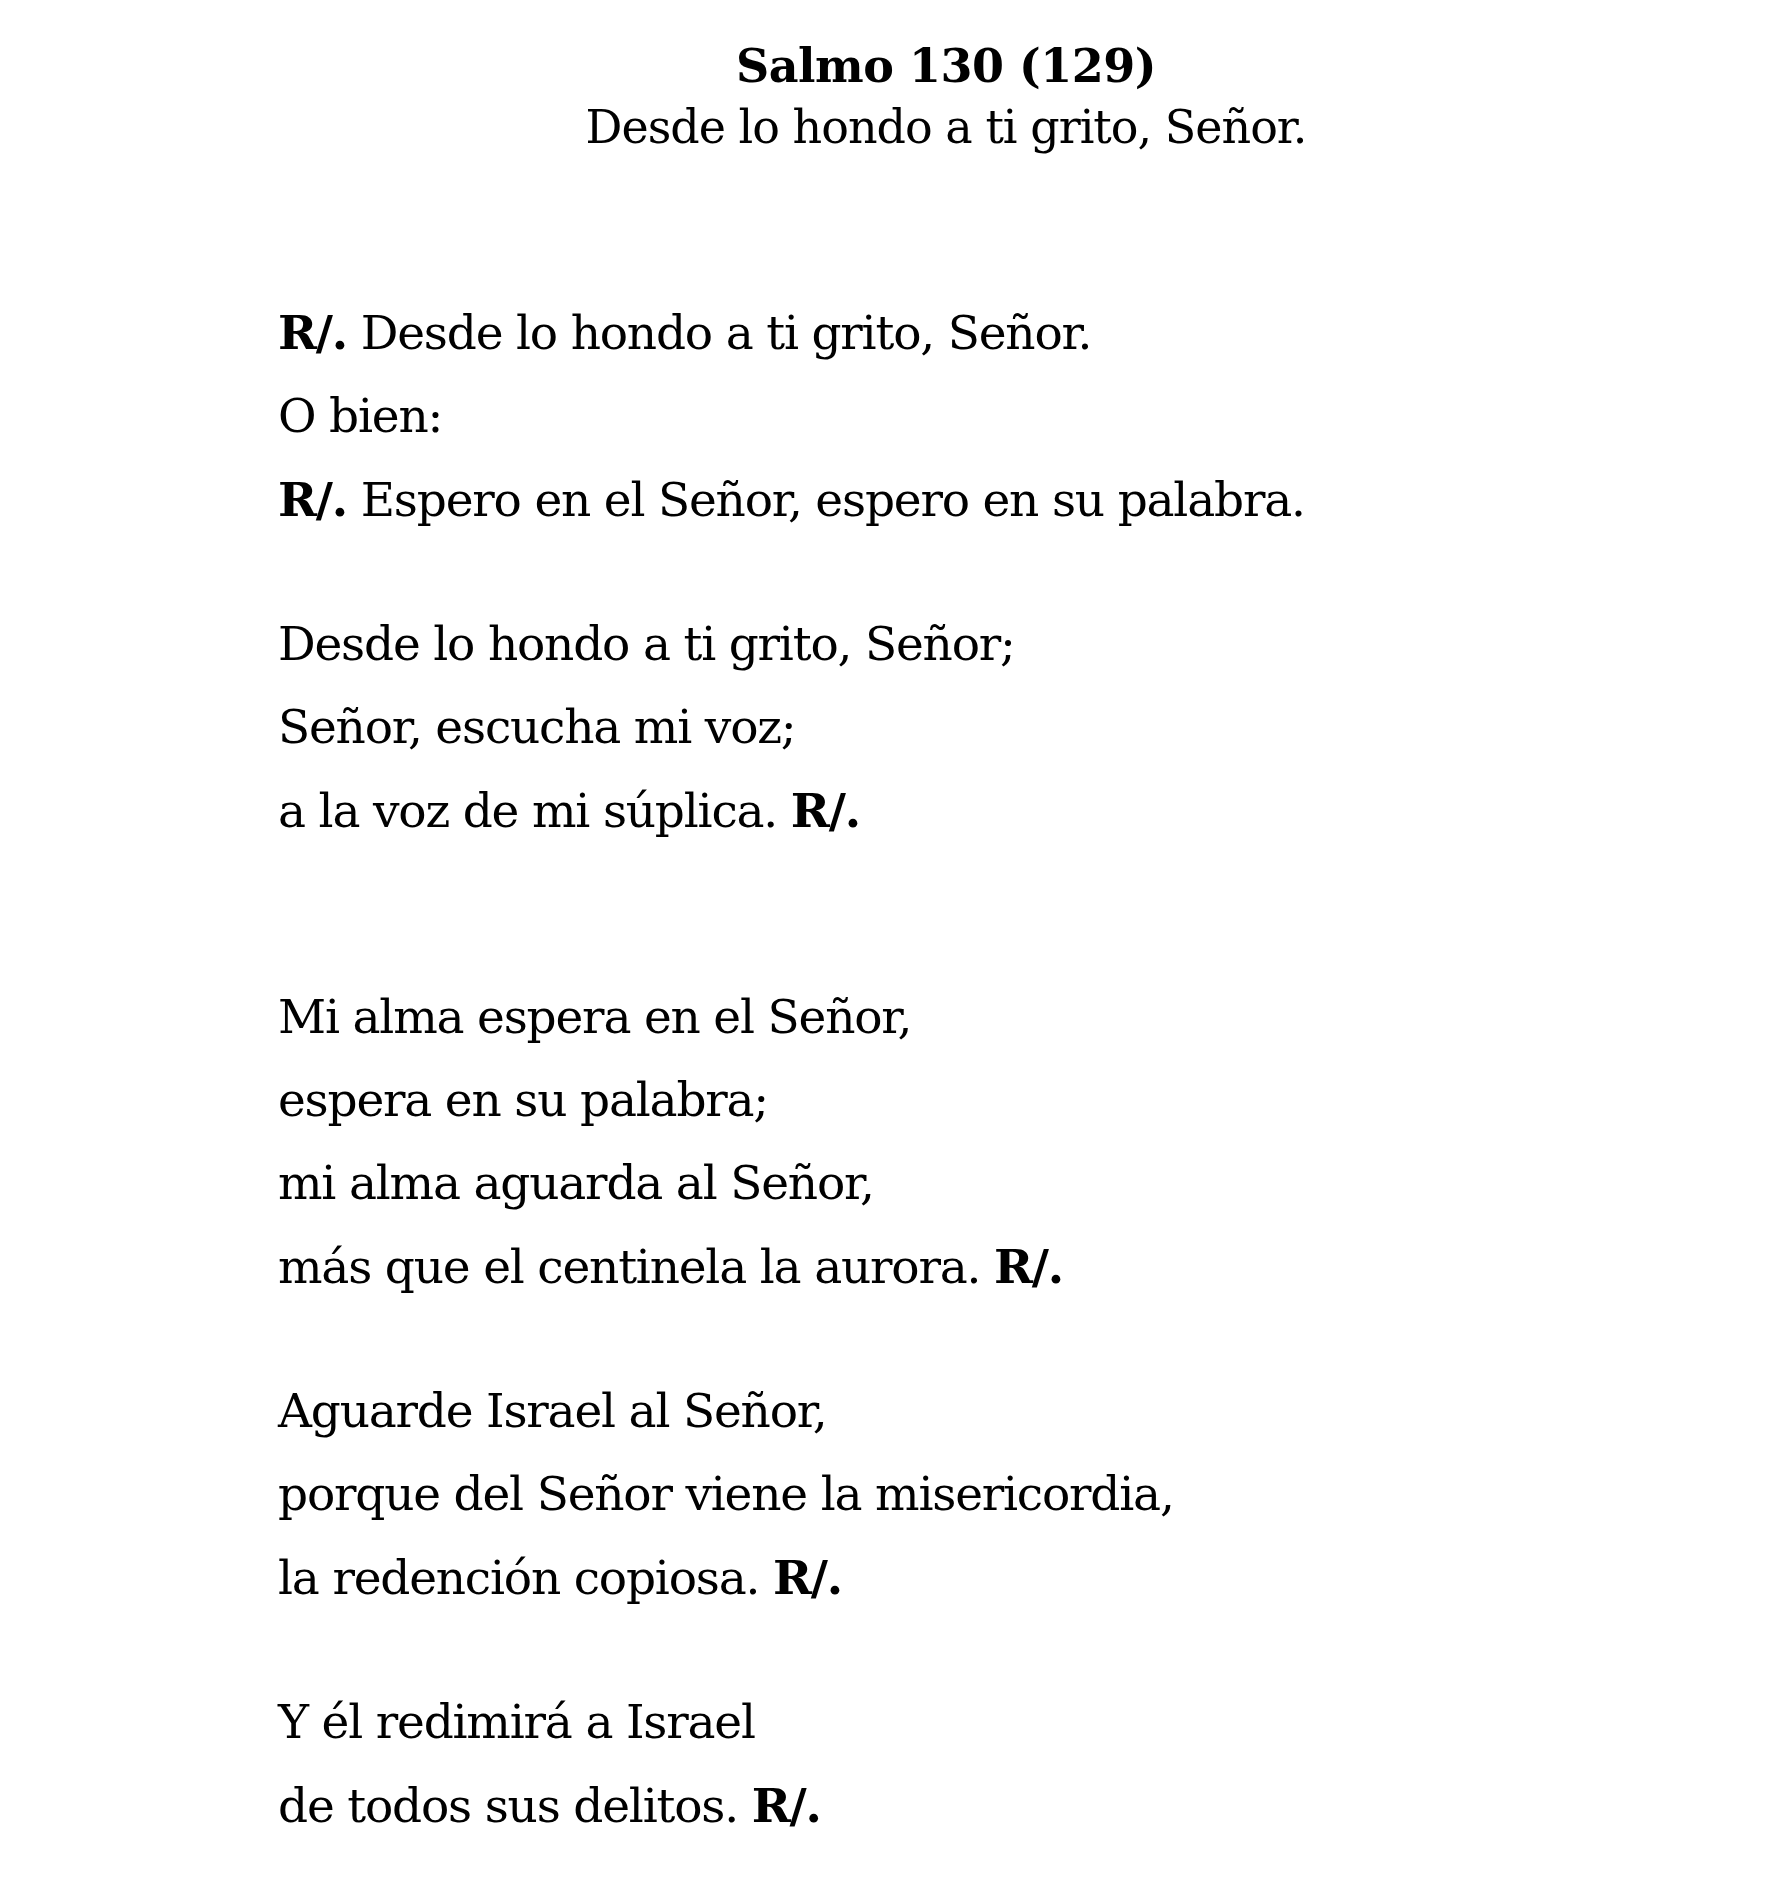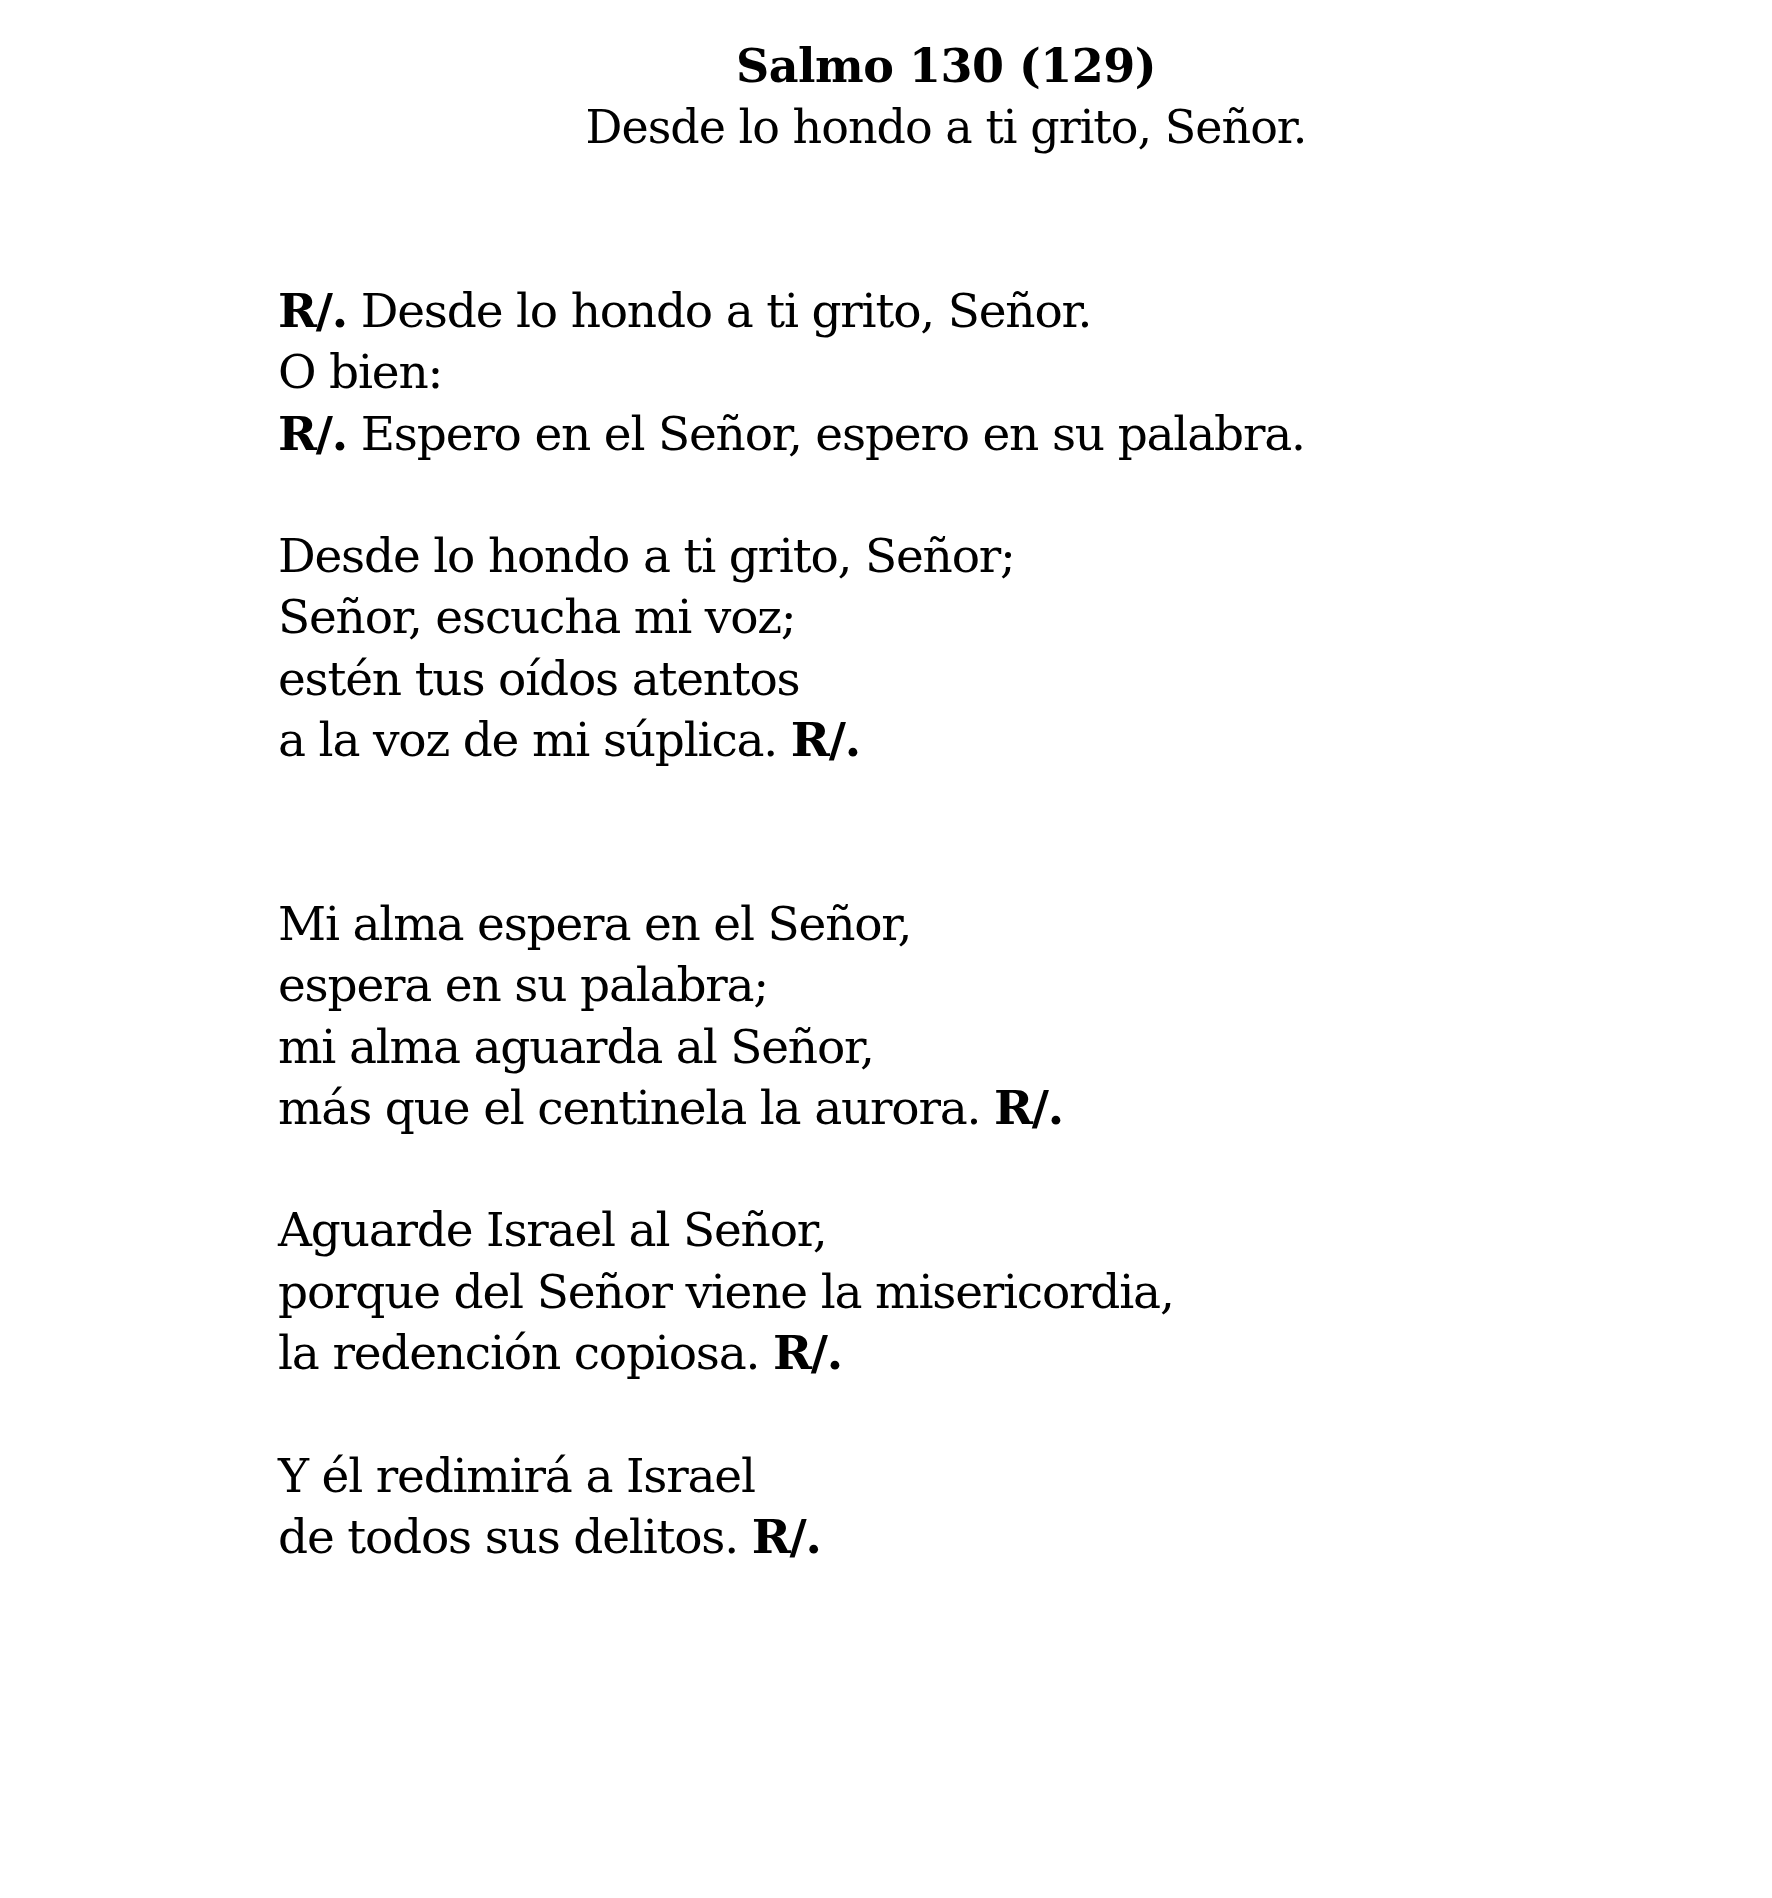--- a/index.html
+++ b/index.html
@@ -2,21 +2,21 @@
 <html><head>
 <meta charset="utf-8">
 <style>
   html,body{margin:0;padding:0;background:#ffffff;}
   body{width:1772px;height:1898px;position:relative;overflow:hidden;color:#000;
        font-family:"DejaVu Serif","Liberation Serif",serif;}
   .header{position:absolute;left:0;top:36px;width:1860px;text-align:center;}
   .title{font-weight:bold;font-size:46px;line-height:60px;letter-spacing:-0.5px;}
   .subtitle{font-size:46px;line-height:62px;letter-spacing:-1px;}
   .body{position:absolute;left:278px;top:280px;font-size:47px;line-height:61.3px;letter-spacing:-1.2px;}
-  .line{white-space:nowrap;height:61.3px;}
+  .line{white-space:nowrap;height:61.3px;margin-top:22px;}
   .gap{height:61.3px;}
   .r{font-weight:bold;}
   .it{}
 </style>
 </head>
 <body>
 
 <div class="header" style="width:1772px;left:60px;">
   <div class="title">Salmo 130 (129)</div>
   <div class="subtitle">Desde lo hondo a ti grito, Señor.</div>
@@ -24,21 +24,20 @@
 
 <div class="body">
   <div class="line"><span class="r">R/.</span> <span>Desde lo hondo a ti grito, Señor.</span></div>
   <div class="line it">O bien:</div>
   <div class="line"><span class="r">R/.</span> <span>Espero en el Señor, espero en su palabra.</span></div>
   <div class="gap"></div>
 
   <div>
     <div class="line">Desde lo hondo a ti grito, Señor;</div>
     <div class="line">Señor, escucha mi voz;</div>
-    <div class="line">estén tus oídos atentos</div>
     <div class="line"><span>a la voz de mi súplica.</span> <span class="r">R/.</span></div>
   </div>
   <div class="gap"></div>
 
   <div class="gap"></div>
 
   <div>
     <div class="line">Mi alma espera en el Señor,</div>
     <div class="line">espera en su palabra;</div>
     <div class="line">mi alma aguarda al Señor,</div>

